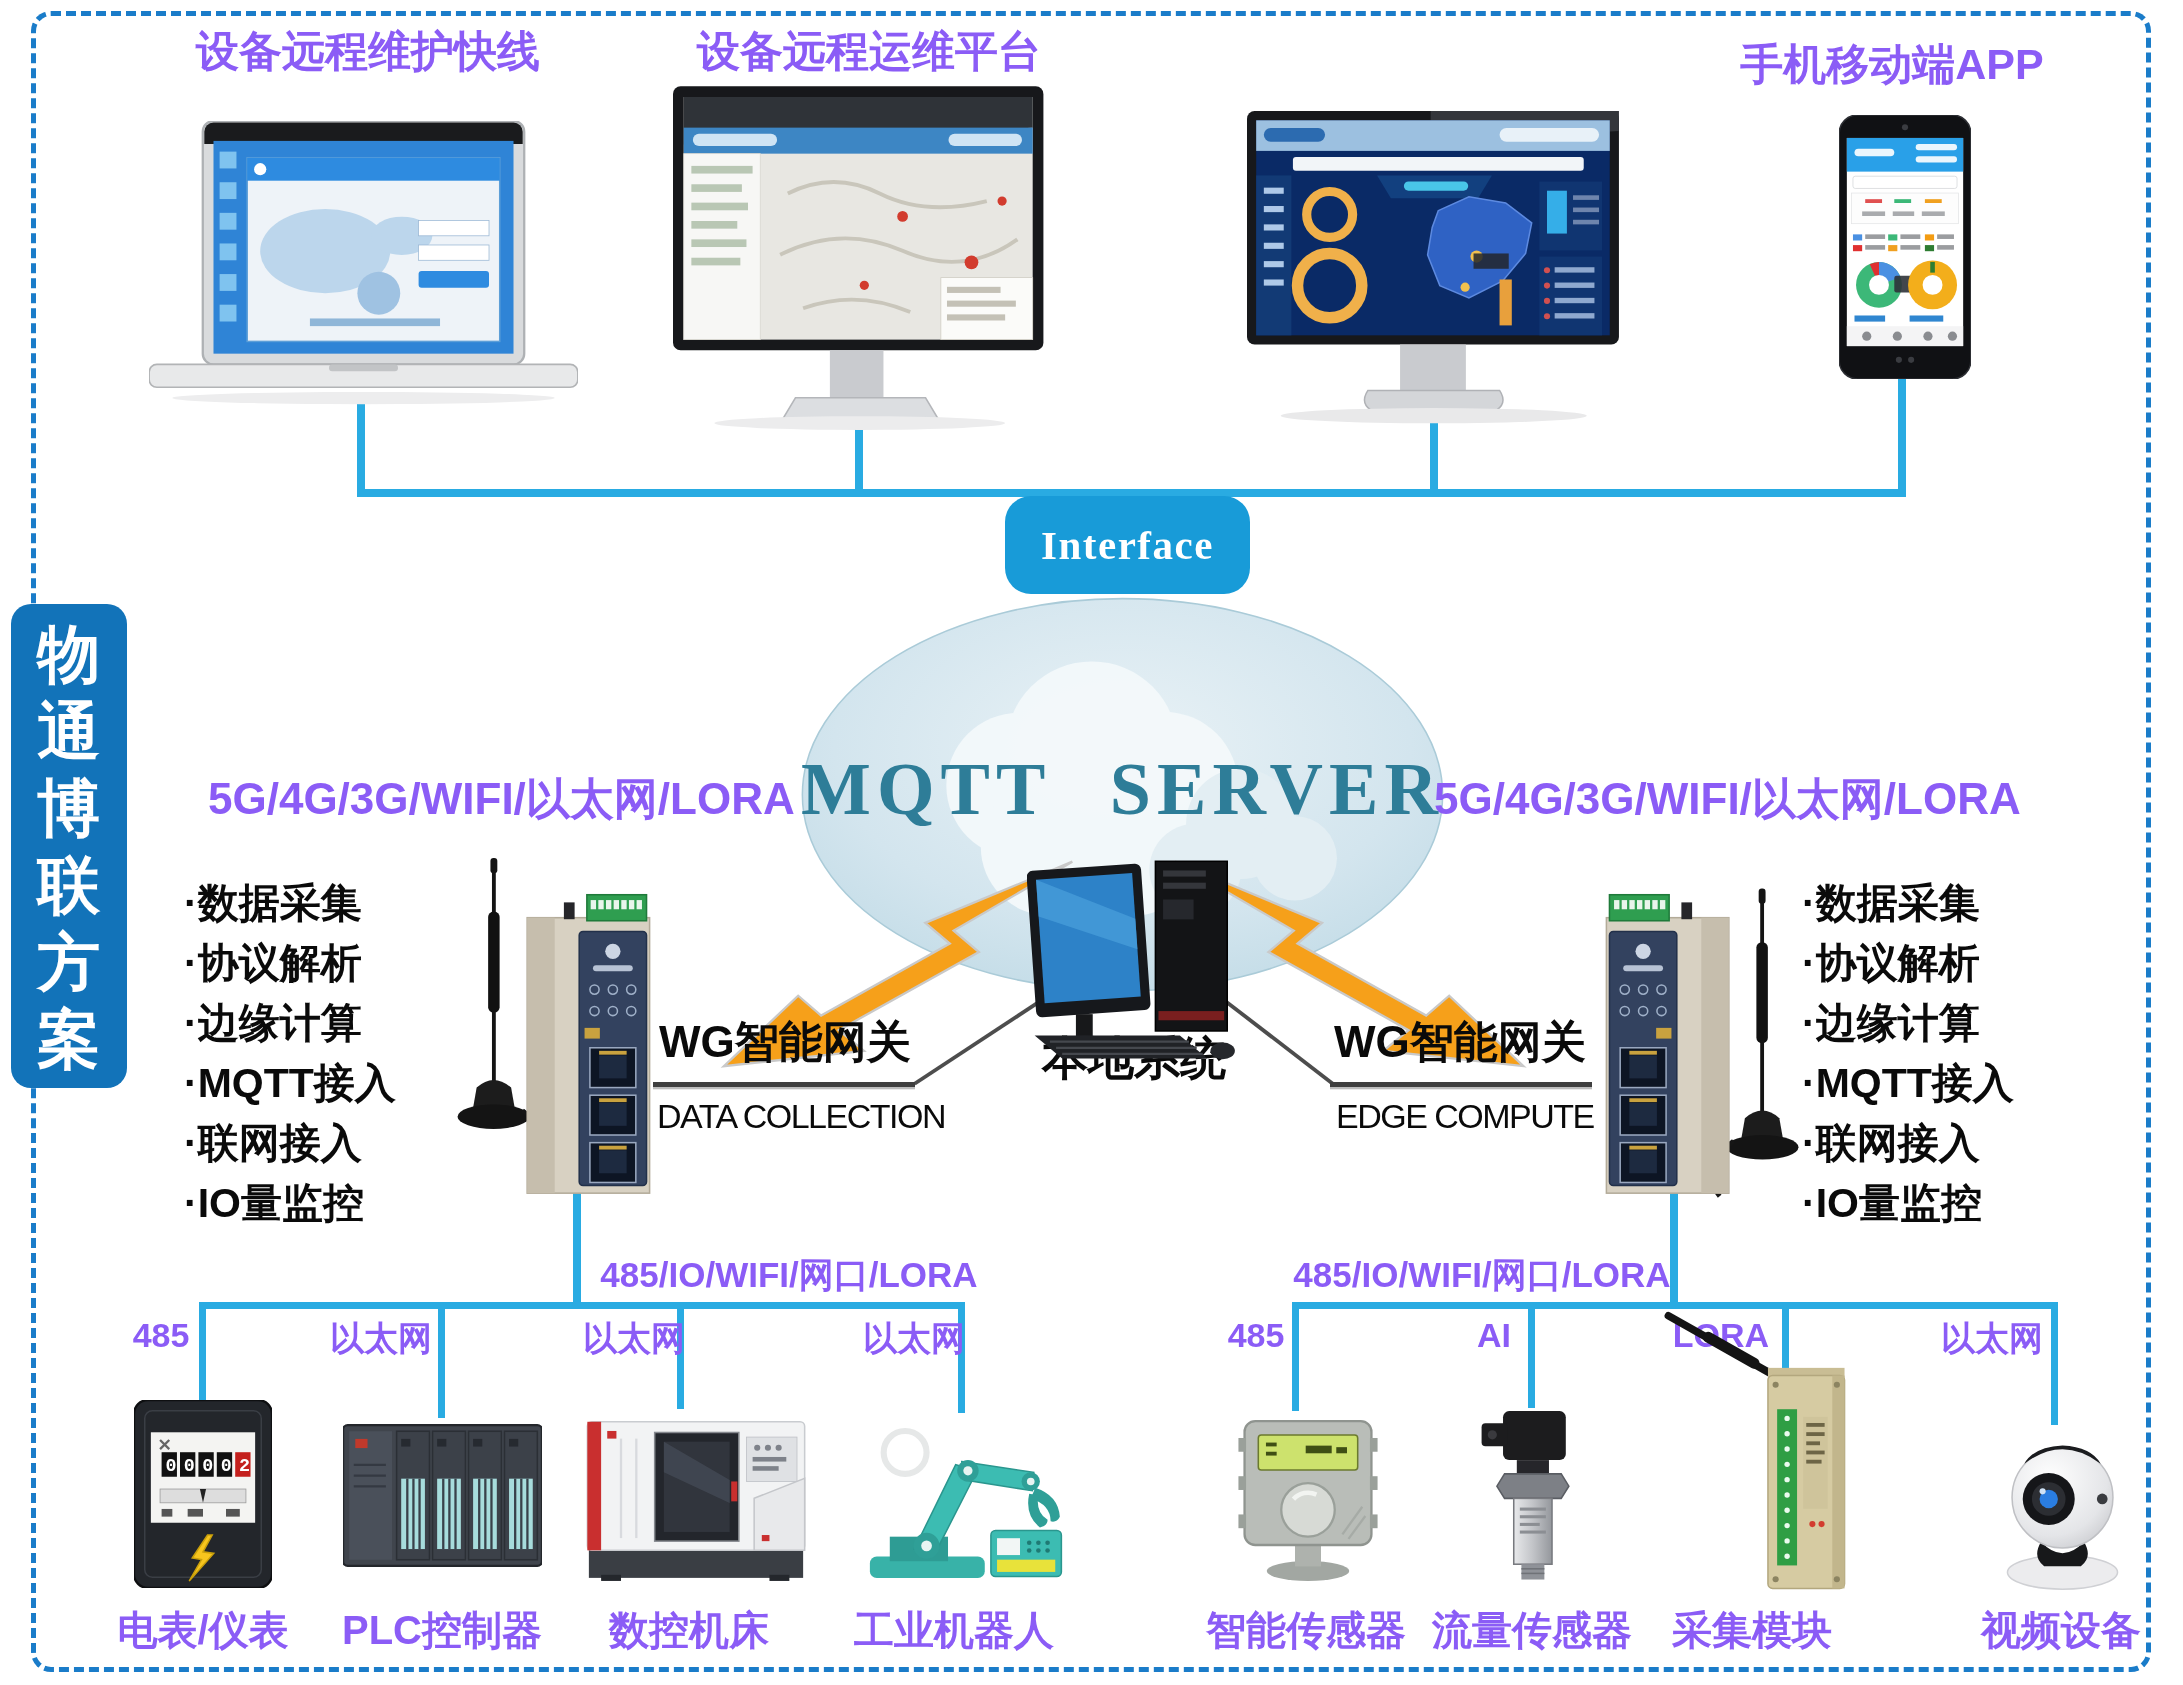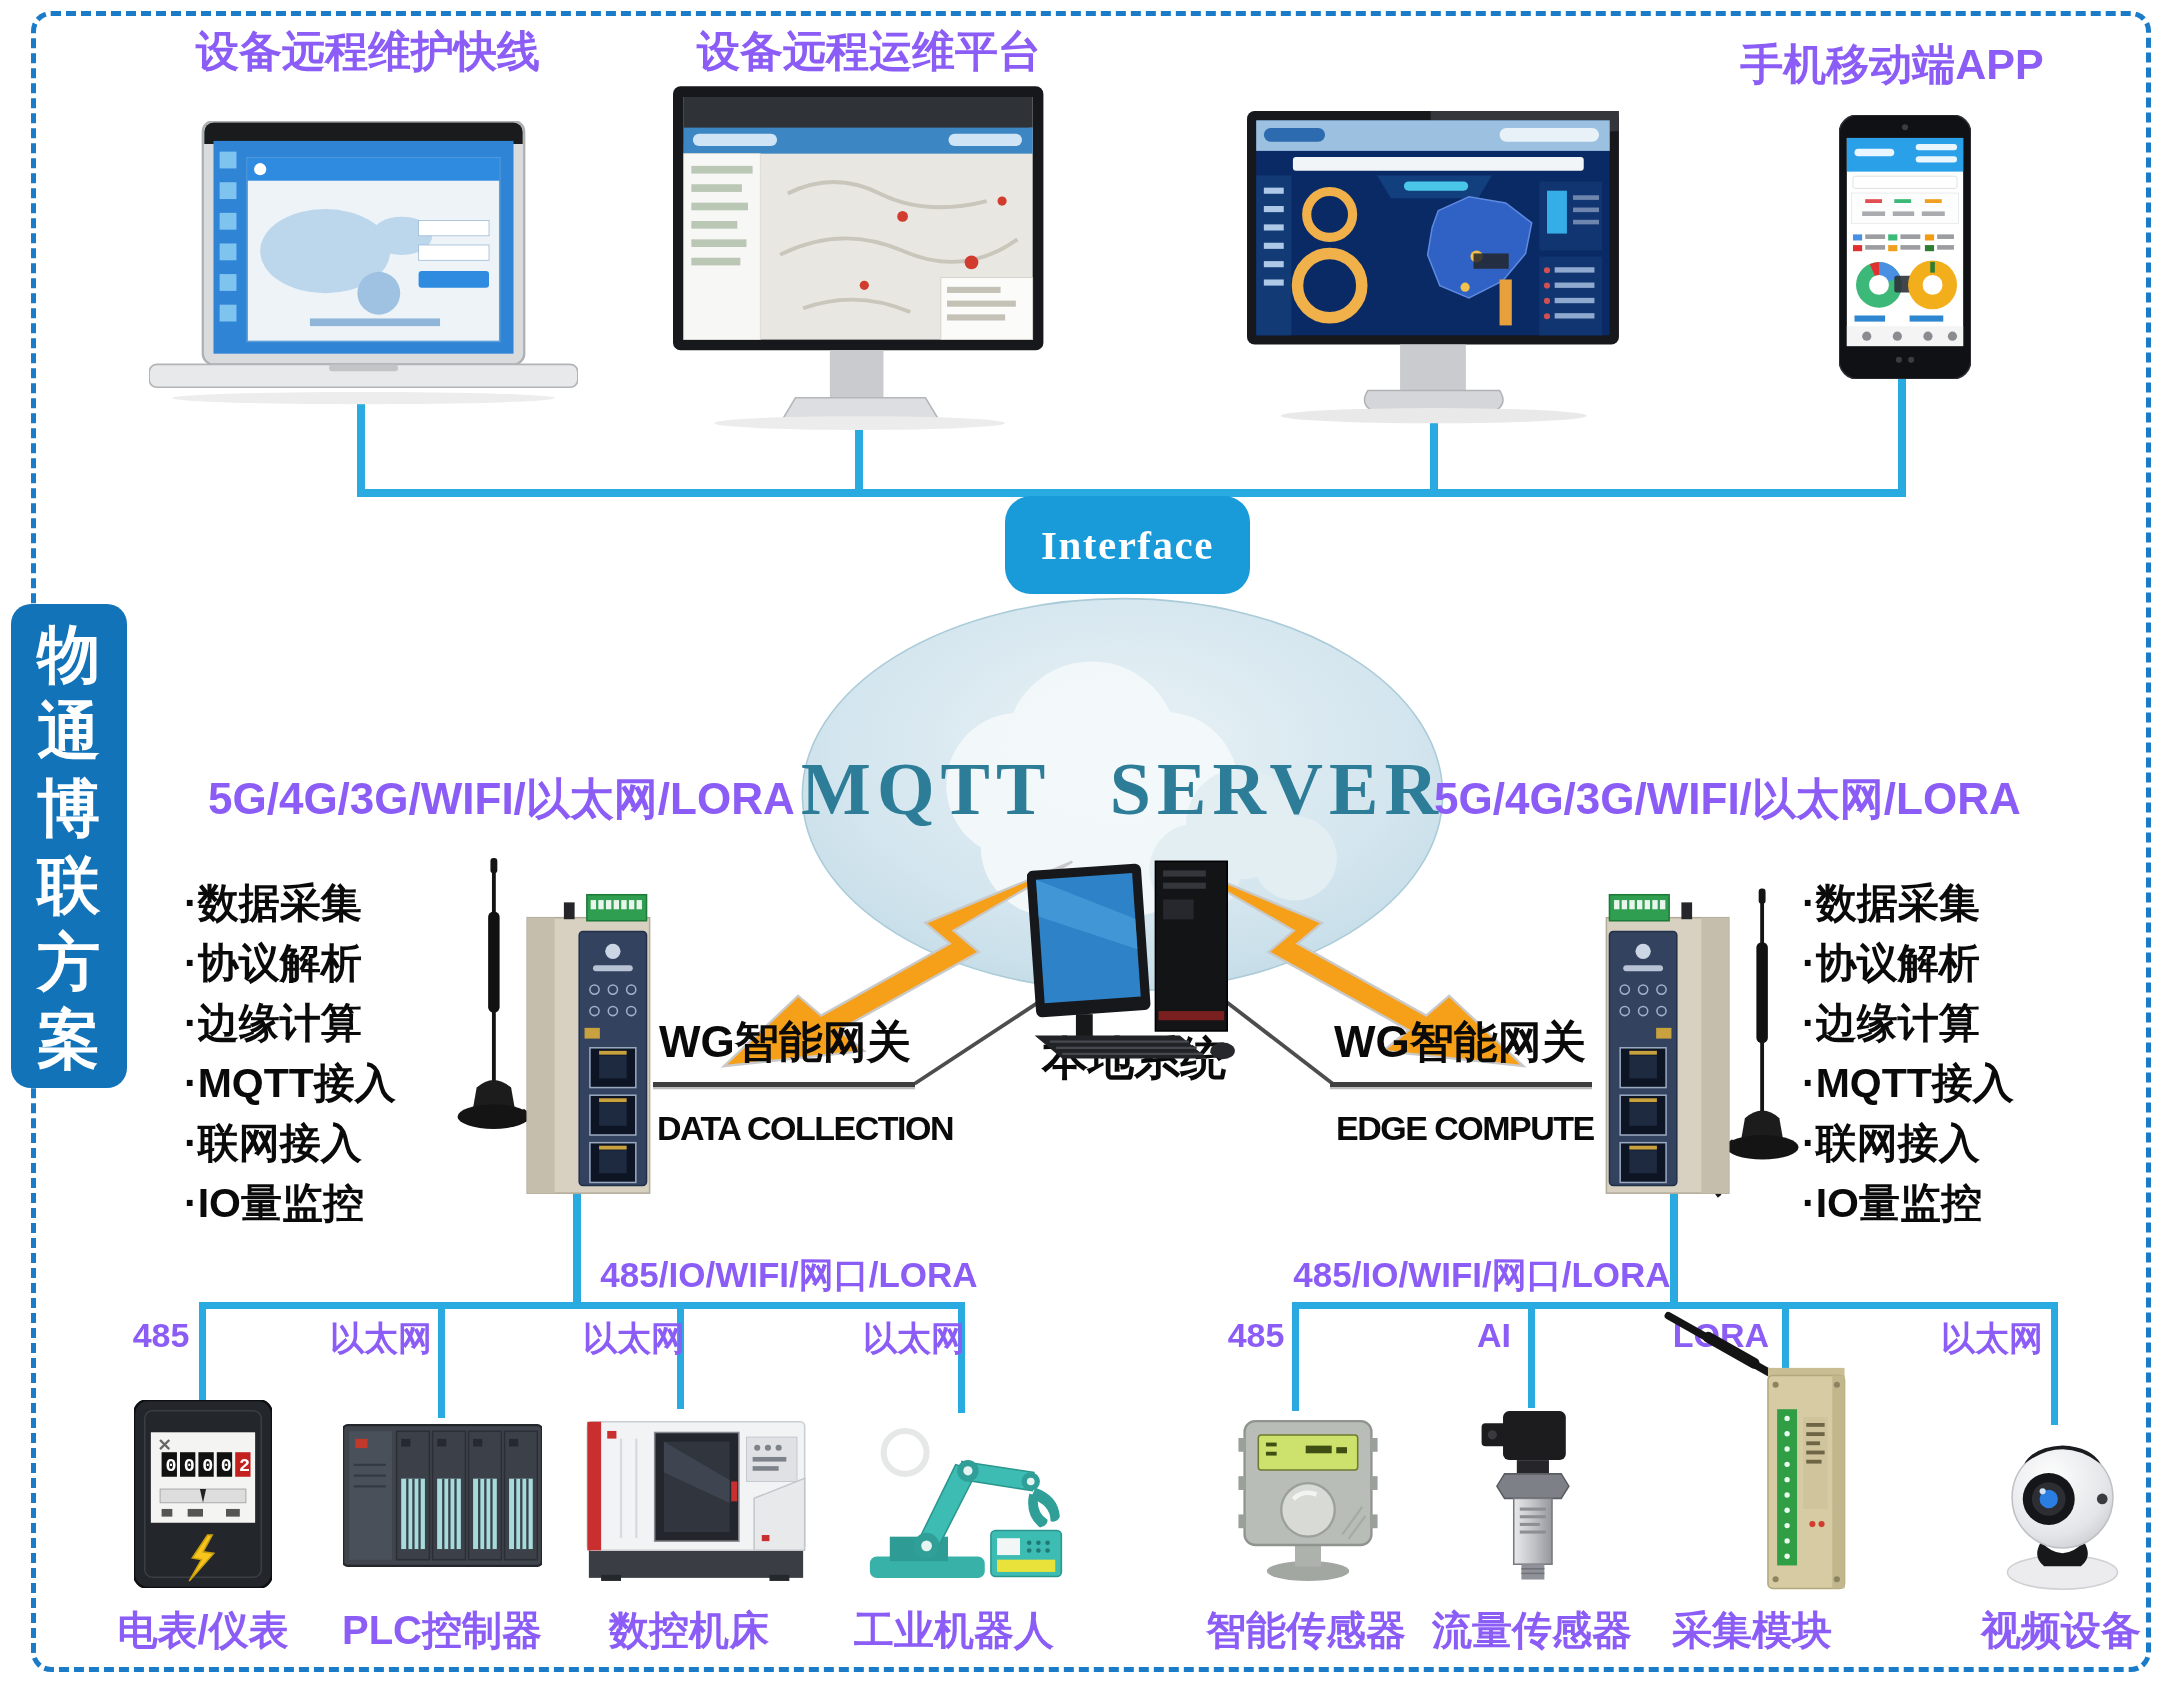--- a/index.html
+++ b/index.html
@@ -22,21 +22,21 @@
      border-radius:20px;color:#fff;text-align:center;z-index:5;}
   .sidebar span{display:block;font-size:63px;font-weight:700;line-height:77px;}
   .sidebar{padding-top:12.3px;box-sizing:border-box;}
   .ifbadge{position:absolute;left:1005px;top:496px;width:245px;height:98px;background:#189bd8;
      border-radius:26px;z-index:4;display:flex;align-items:center;justify-content:center;}
   .ifbadge div{font-family:"Liberation Serif","DejaVu Serif",serif;font-weight:700;font-size:41px;color:#fff;letter-spacing:1.5px;}
   .mqtt{position:absolute;left:797px;top:747px;width:651px;text-align:center;z-index:3;
      font-family:"Liberation Serif","DejaVu Serif",serif;font-weight:700;font-size:74px;color:#2e7d98;
      letter-spacing:6.1px;word-spacing:35px;}
   .gwtitle{position:absolute;font-size:44px;font-weight:600;color:#0a0a0a;white-space:nowrap;}
-  .gwsub{position:absolute;font-size:34px;font-weight:700;color:#0a0a0a;white-space:nowrap;letter-spacing:-1.5px;margin-top:12px;}
+  .gwsub{position:absolute;font-size:34px;font-weight:400;color:#0a0a0a;white-space:nowrap;letter-spacing:-1.5px;}
   .uline{position:absolute;height:4.6px;background:#3f3f3f;box-shadow:0 2.3px 0 #bdbdbd;}
   .localsys{position:absolute;font-size:46px;font-weight:600;color:#0a0a0a;white-space:nowrap;}
   svg{display:block;}
 </style>
 </head>
 <body>
 
 <div id="canvas">
 
   <div class="border-dash"></div>

